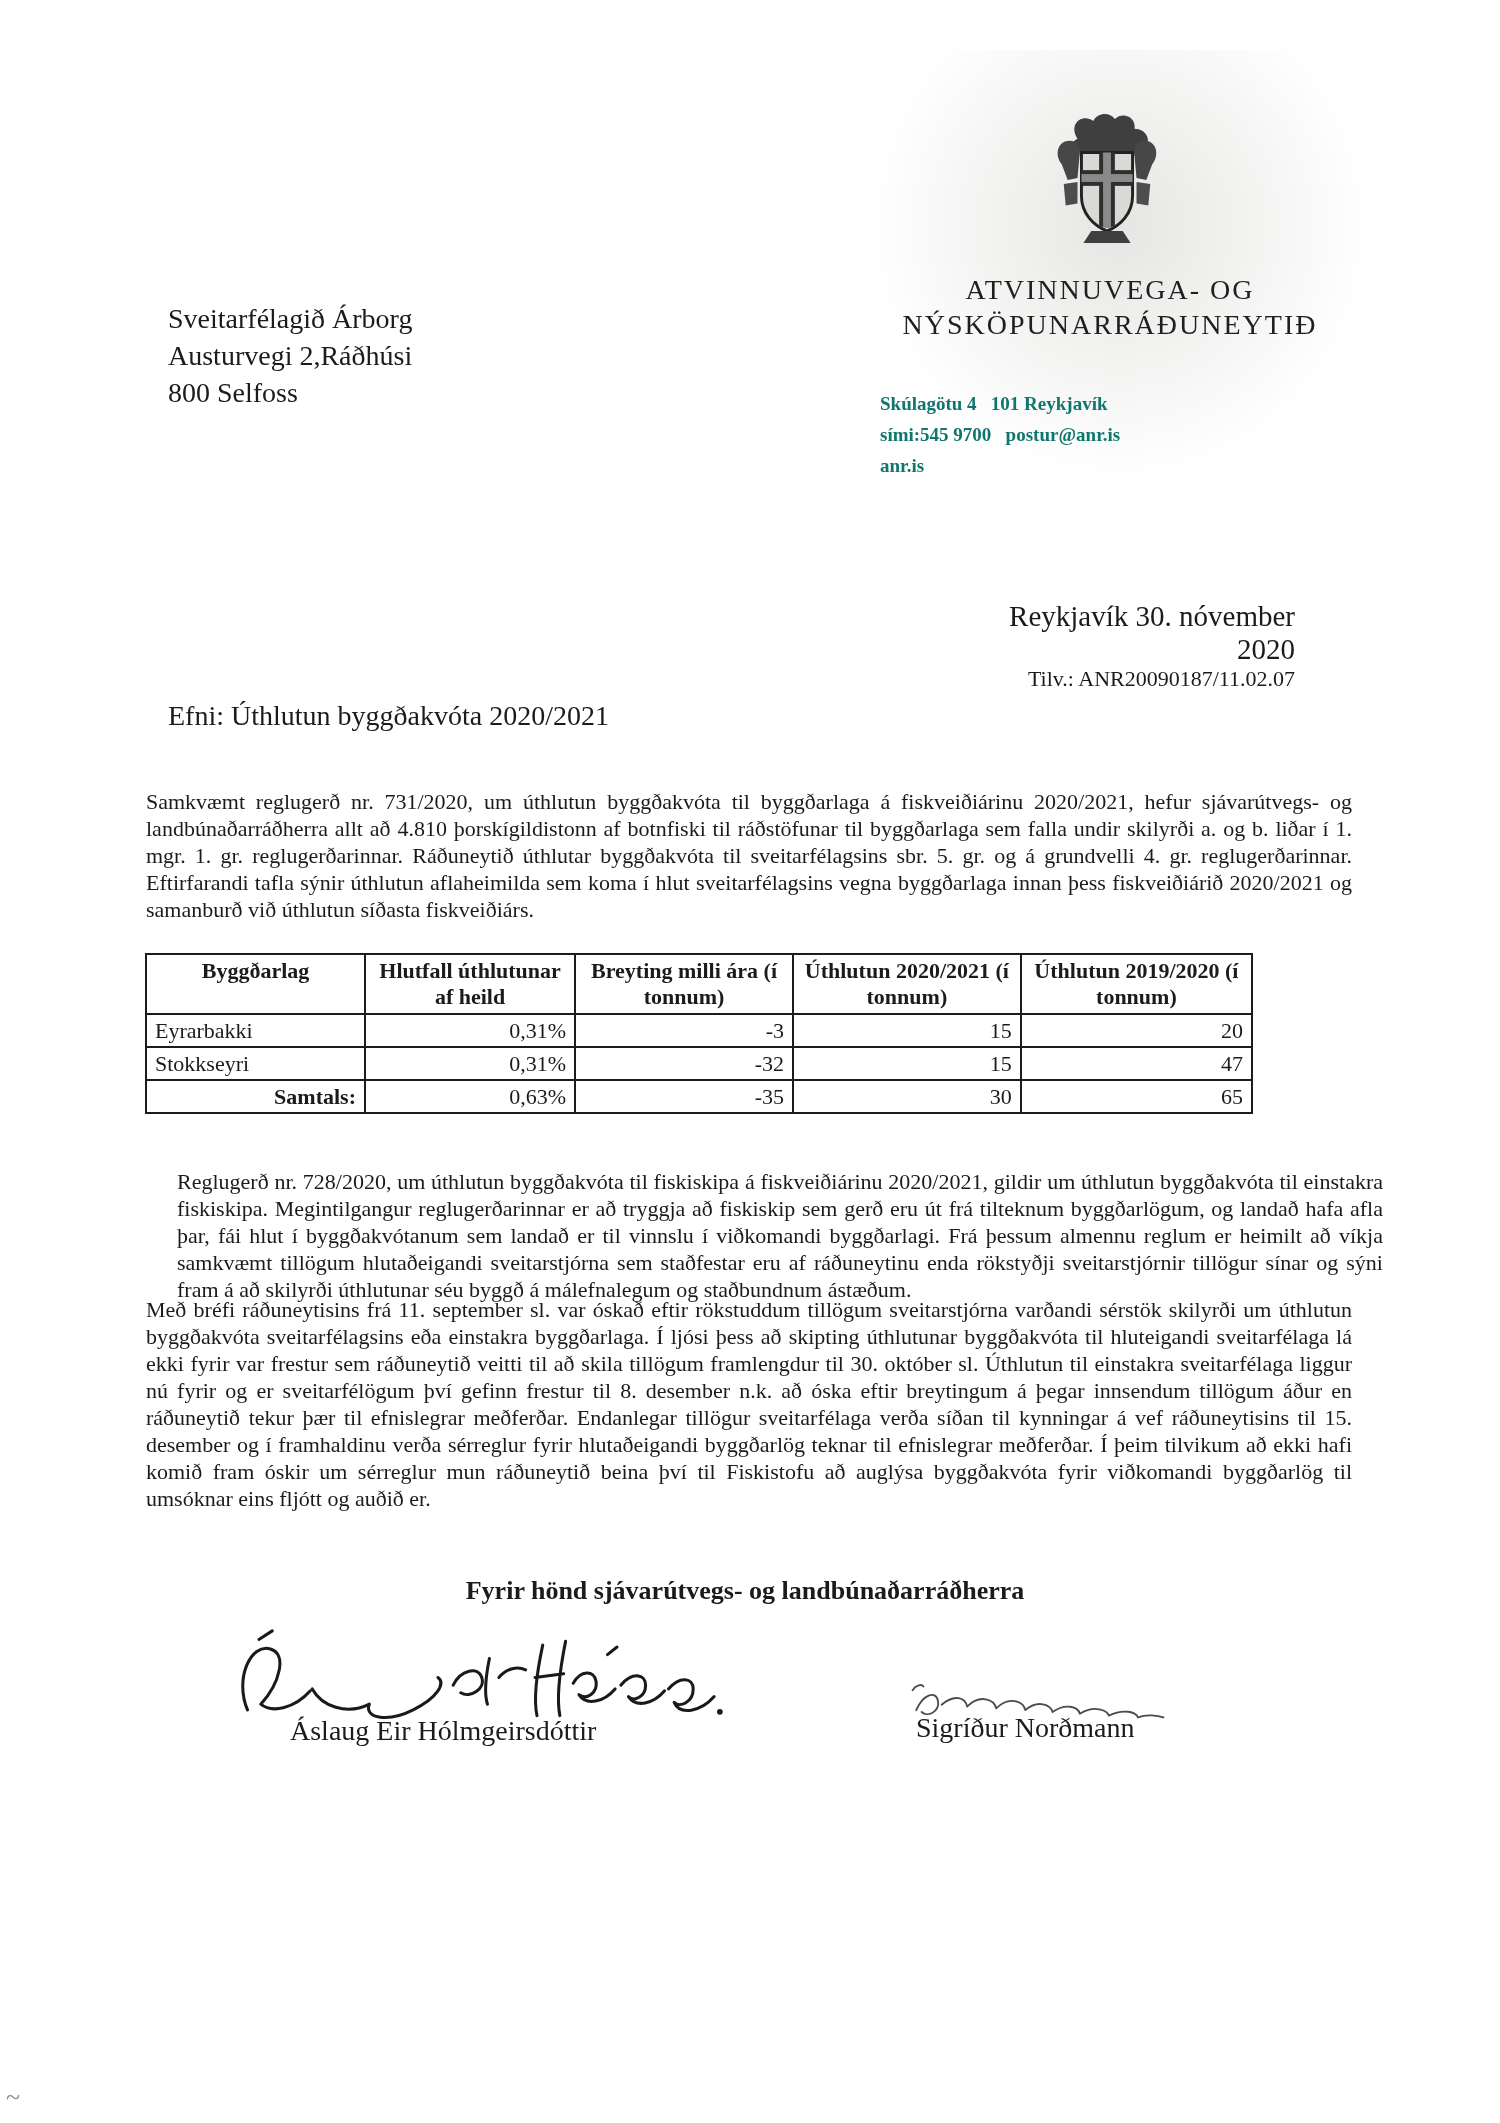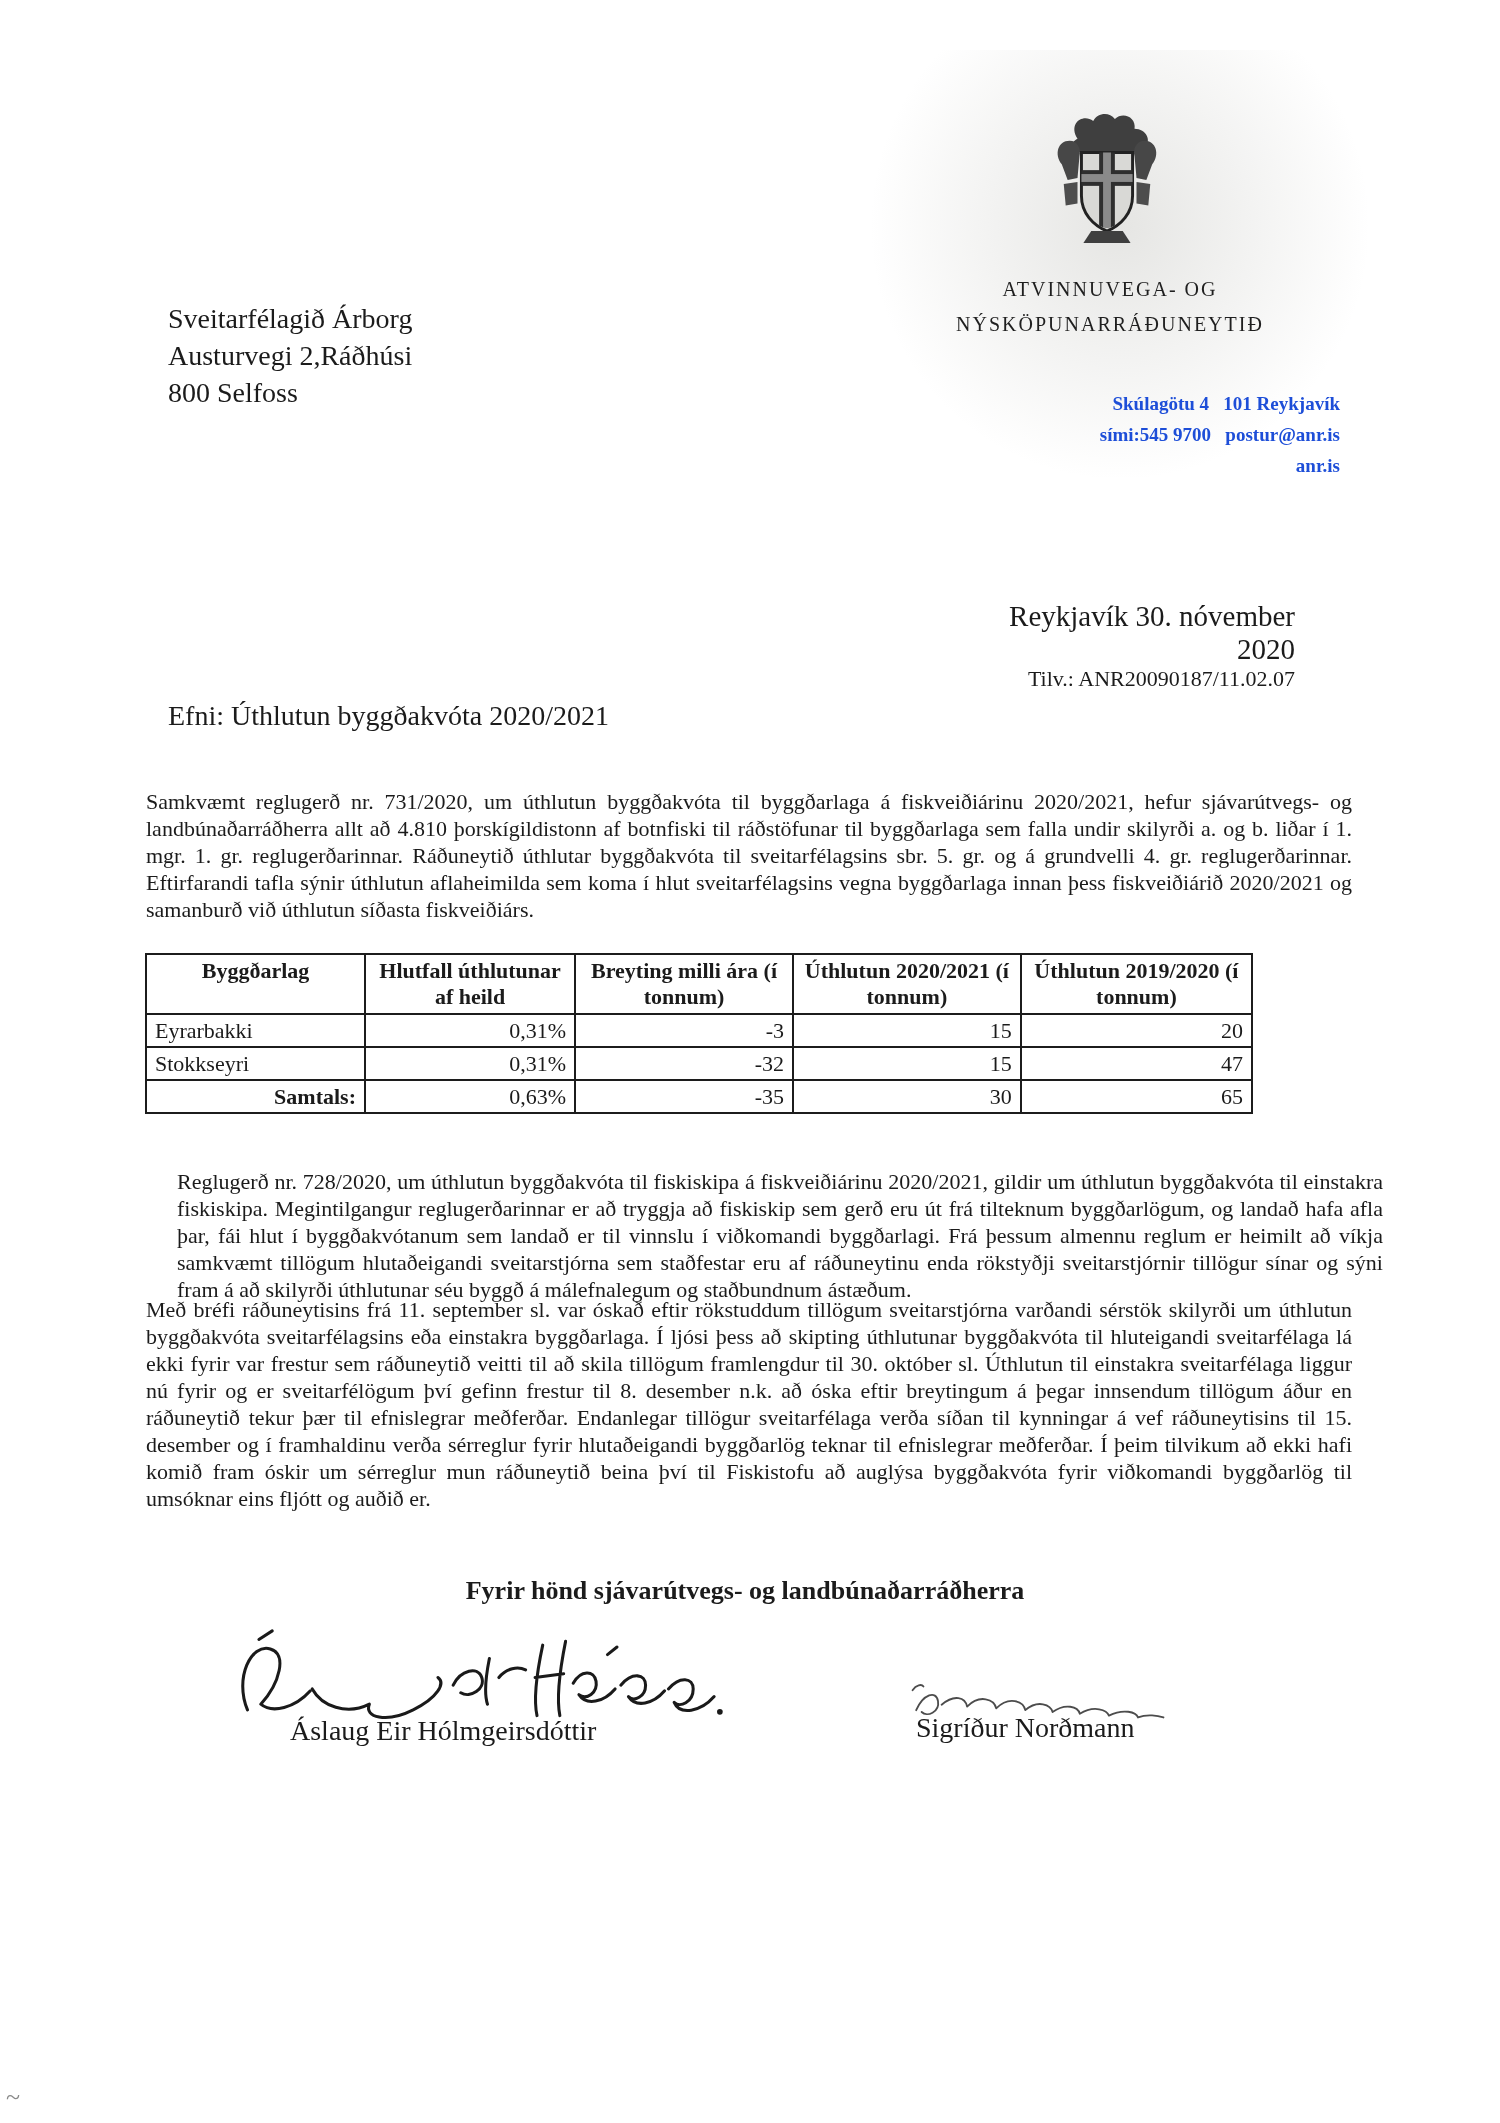--- a/index.html
+++ b/index.html
@@ -21,26 +21,26 @@
   }
   .recipient {
     position: absolute; left: 168px; top: 300px;
     font-size: 28px; line-height: 37px;
   }
   .ministry-logo {
     position: absolute; left: 1048px; top: 108px; width: 118px; height: 140px;
   }
   .ministry-name {
     position: absolute; left: 880px; top: 272px; width: 460px;
-    text-align: center; font-size: 20px; line-height: 35px;
+    text-align: center; font-size: 28px; line-height: 35px;
     letter-spacing: 2px; color: #1f1f1f;
   }
   .ministry-contact {
     position: absolute; left: 880px; top: 388px; width: 460px;
-    text-align: right; font-size: 19px; line-height: 31px; font-weight: bold; color: #1d4ed8;
+    text-align: left; font-size: 19px; line-height: 31px; font-weight: bold; color: #0f766e;
   }
   .dateblock {
     position: absolute; left: 945px; top: 600px; width: 350px; text-align: right;
   }
   .place-date { font-size: 29px; }
   .reference  { font-size: 22px; }
   .subject {
     position: absolute; left: 168px; top: 700px; font-size: 28px;
   }
   .body-par {

